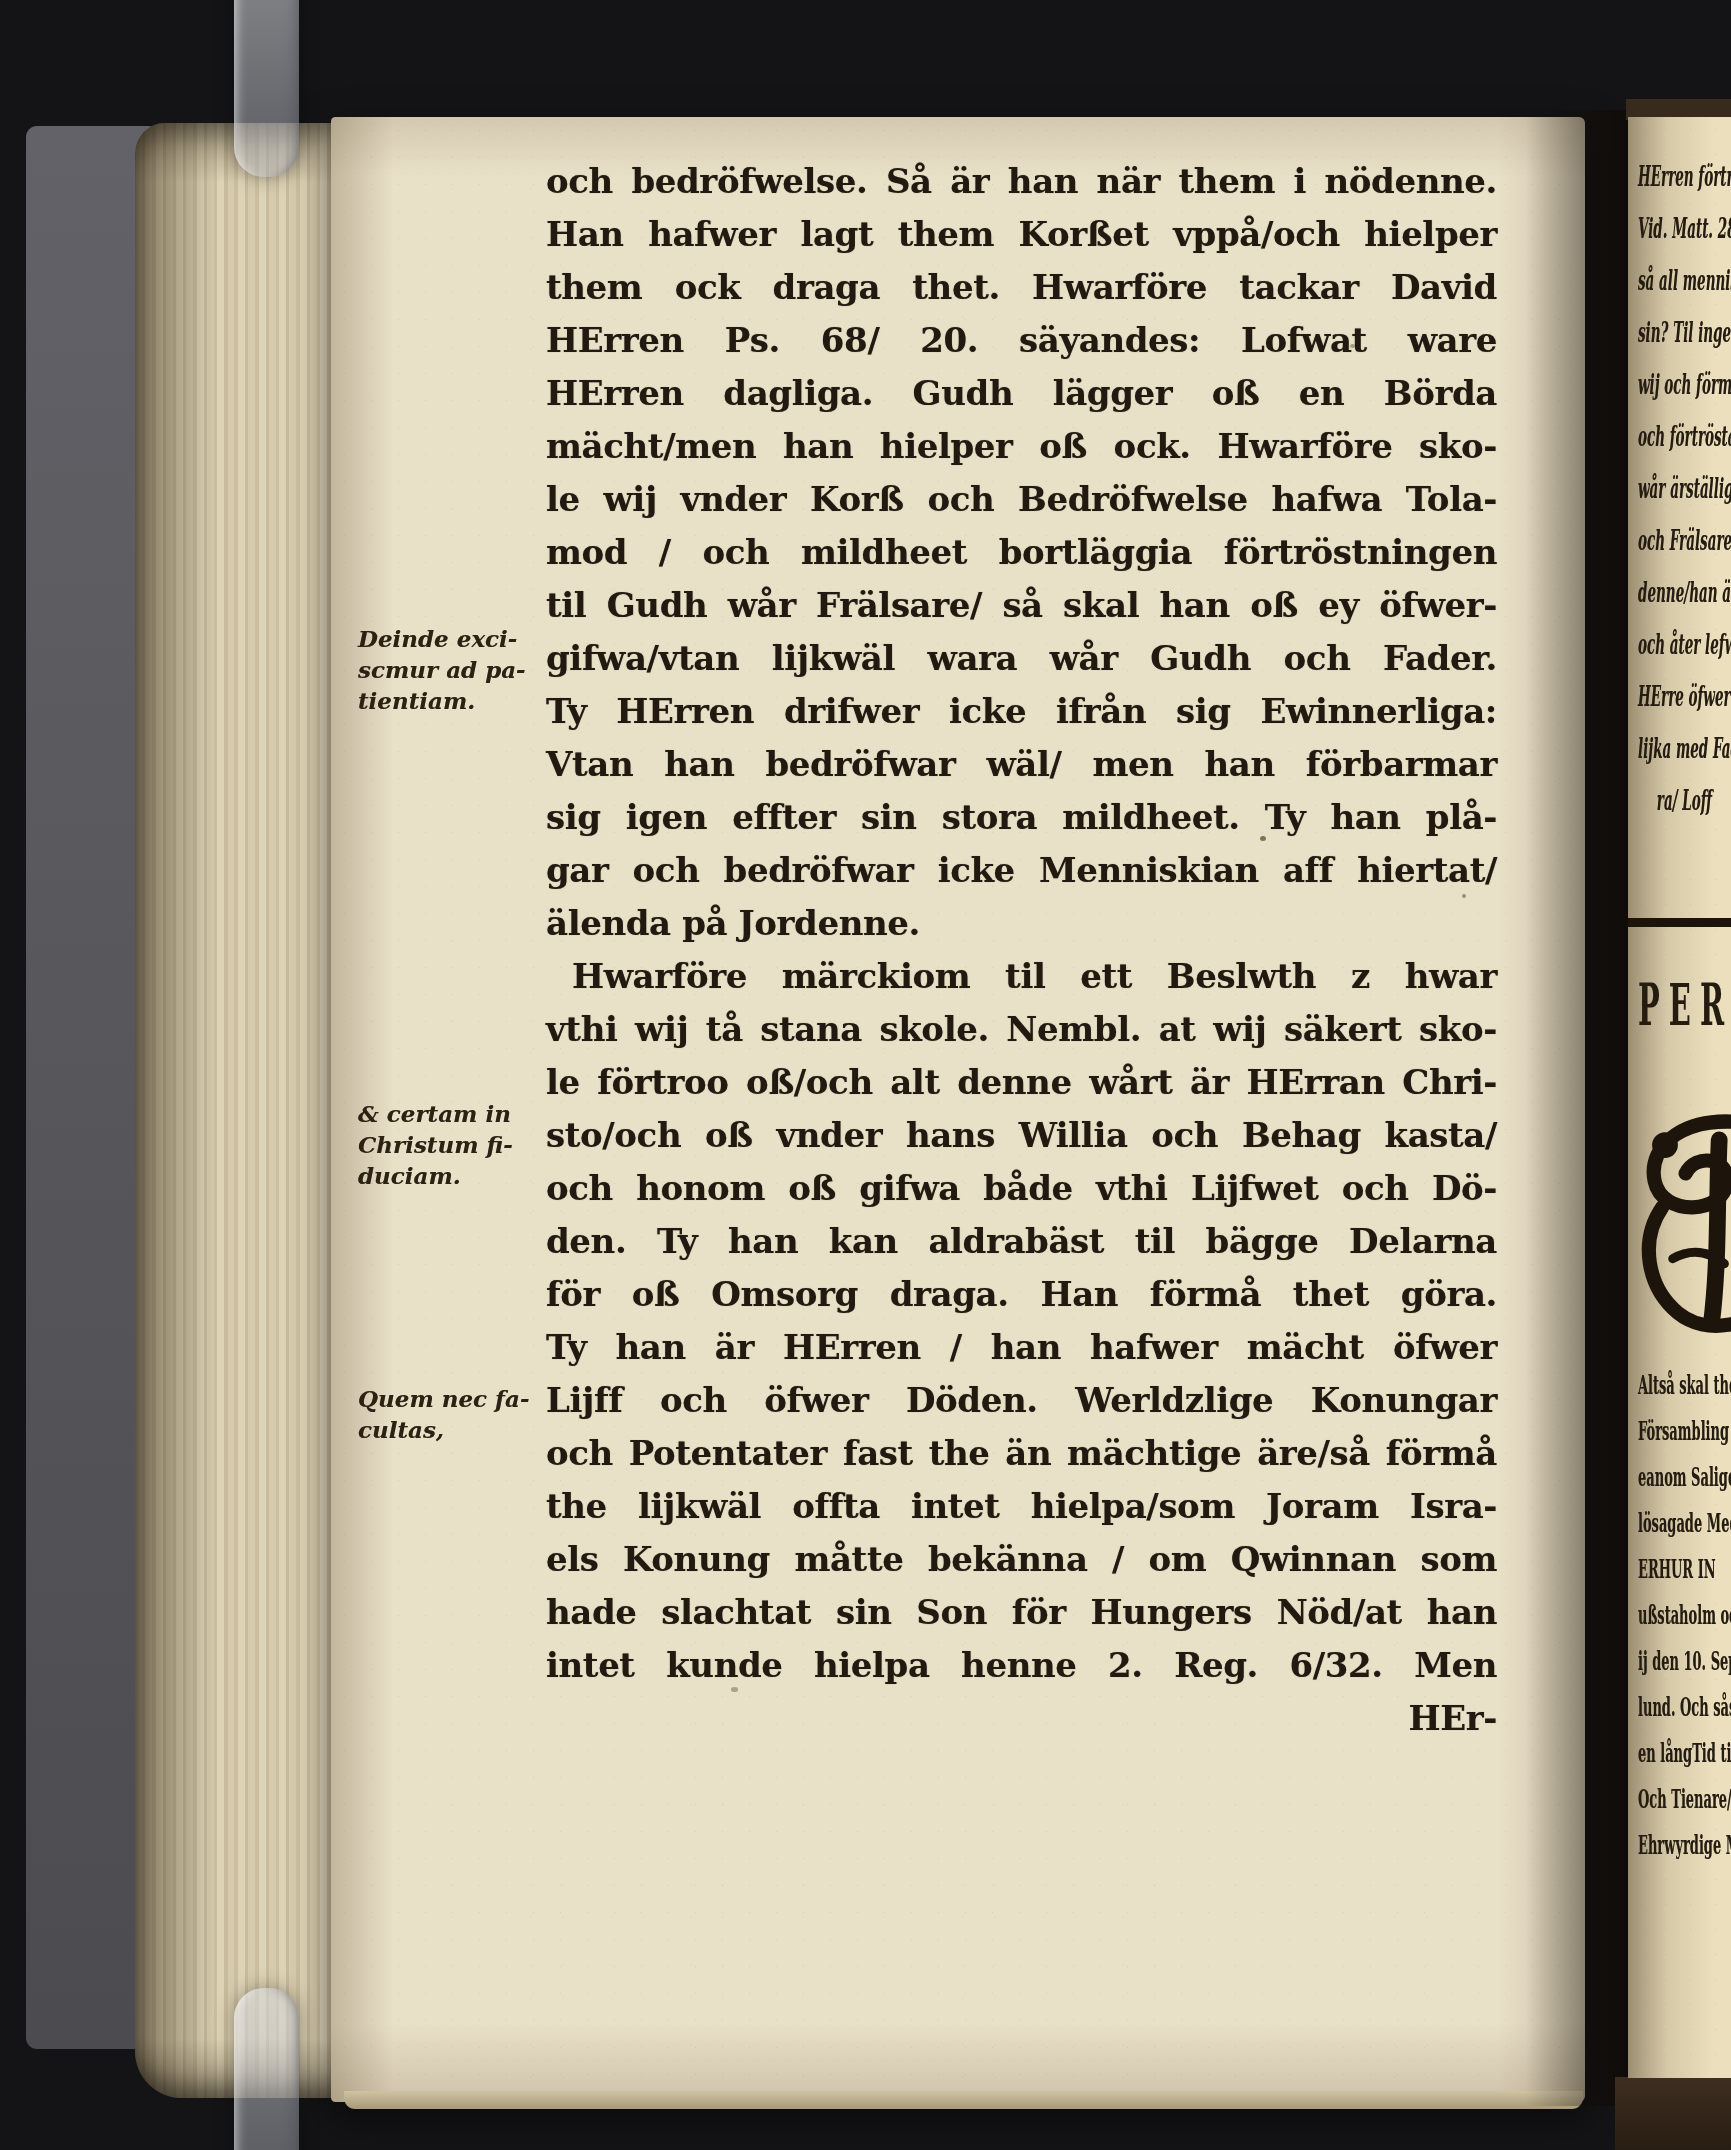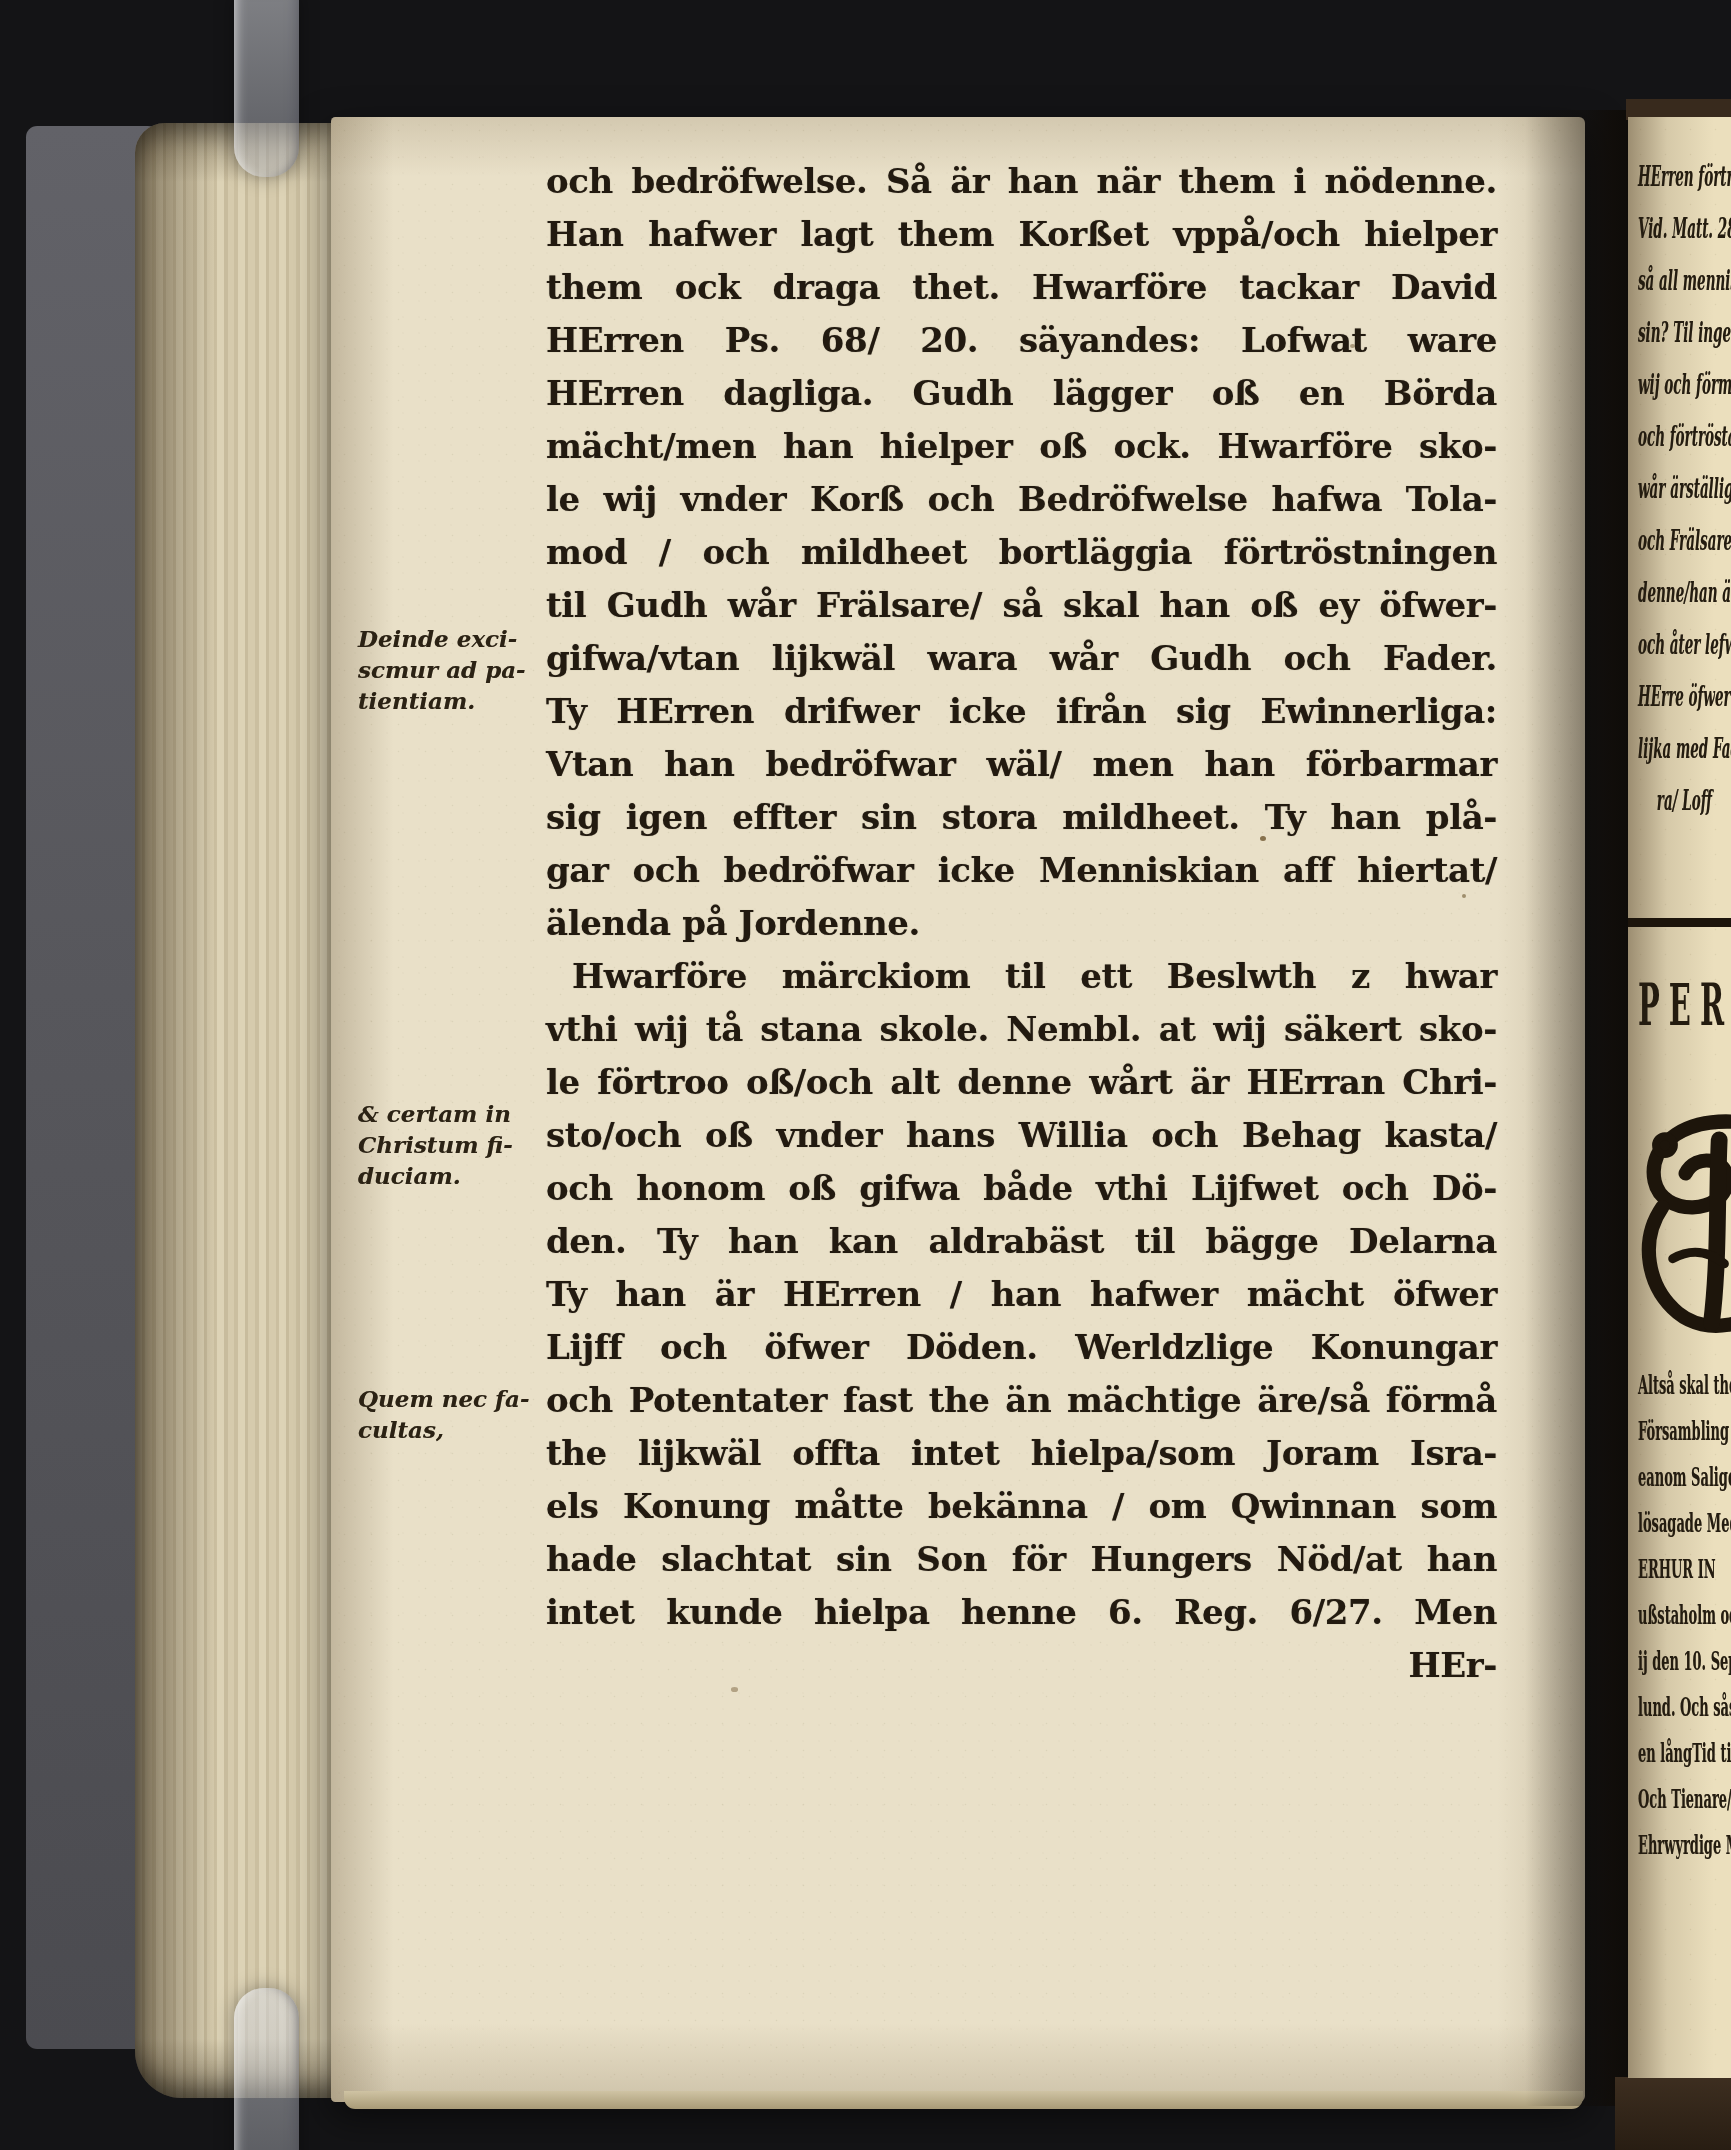--- a/index.html
+++ b/index.html
@@ -255,27 +255,28 @@
         <div class="text-line">Vtan han bedröfwar wäl/ men han förbarmar</div>
         <div class="text-line">sig igen effter sin stora mildheet. Ty han plå-</div>
         <div class="text-line">gar och bedröfwar icke Menniskian aff hiertat/</div>
         <div class="text-line para-end">älenda på Jordenne.</div>
         <div class="text-line indent">Hwarföre märckiom til ett Beslwth z hwar</div>
         <div class="text-line">vthi wij tå stana skole. Nembl. at wij säkert sko-</div>
         <div class="text-line">le förtroo oß/och alt denne wårt är HErran Chri-</div>
         <div class="text-line">sto/och oß vnder hans Willia och Behag kasta/</div>
         <div class="text-line">och honom oß gifwa både vthi Lijfwet och Dö-</div>
         <div class="text-line">den. Ty han kan aldrabäst til bägge Delarna</div>
+        <div class="text-line">för oß Omsorg draga. Han förmå thet göra.</div>
         <div class="text-line">Ty han är HErren / han hafwer mächt öfwer</div>
         <div class="text-line">Lijff och öfwer Döden. Werldzlige Konungar</div>
         <div class="text-line">och Potentater fast the än mächtige äre/så förmå</div>
         <div class="text-line">the lijkwäl offta intet hielpa/som Joram Isra-</div>
         <div class="text-line">els Konung måtte bekänna / om Qwinnan som</div>
         <div class="text-line">hade slachtat sin Son för Hungers Nöd/at han</div>
-        <div class="text-line">intet kunde hielpa henne 6. Reg. 6/27. Men</div>
+        <div class="text-line">intet kunde hielpa henne 2. Reg. 6/32. Men</div>
         <div class="text-line catchword">HEr-</div>
       </div>
 
     <div class="speck s1"></div>
     <div class="speck s2"></div>
     <div class="speck s3"></div>
     <div class="speck s4"></div>
   </div>
 
   <div class="bottom-page-edge"></div>

